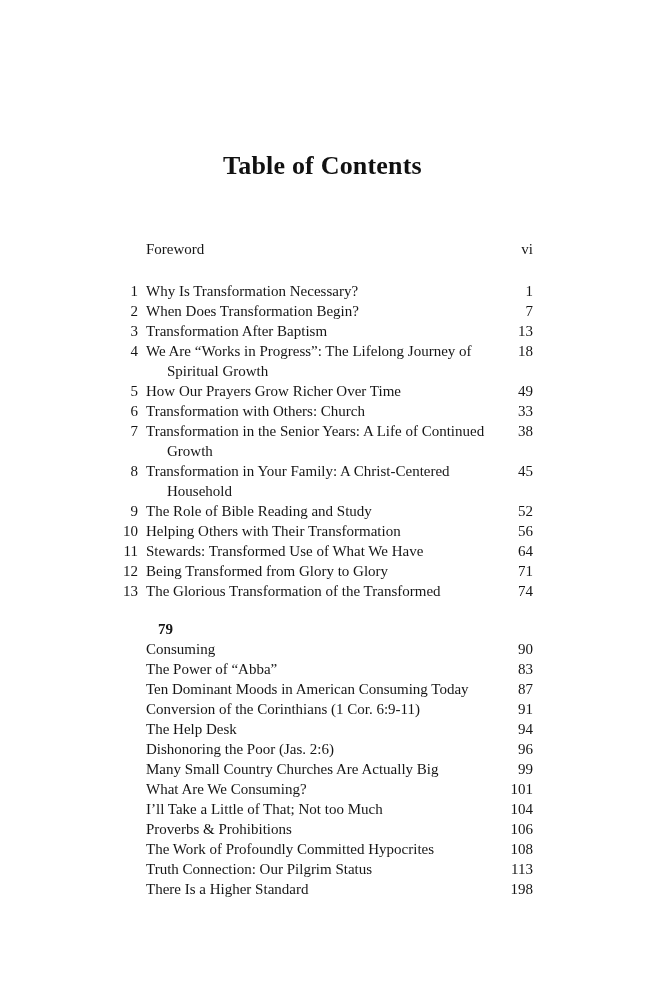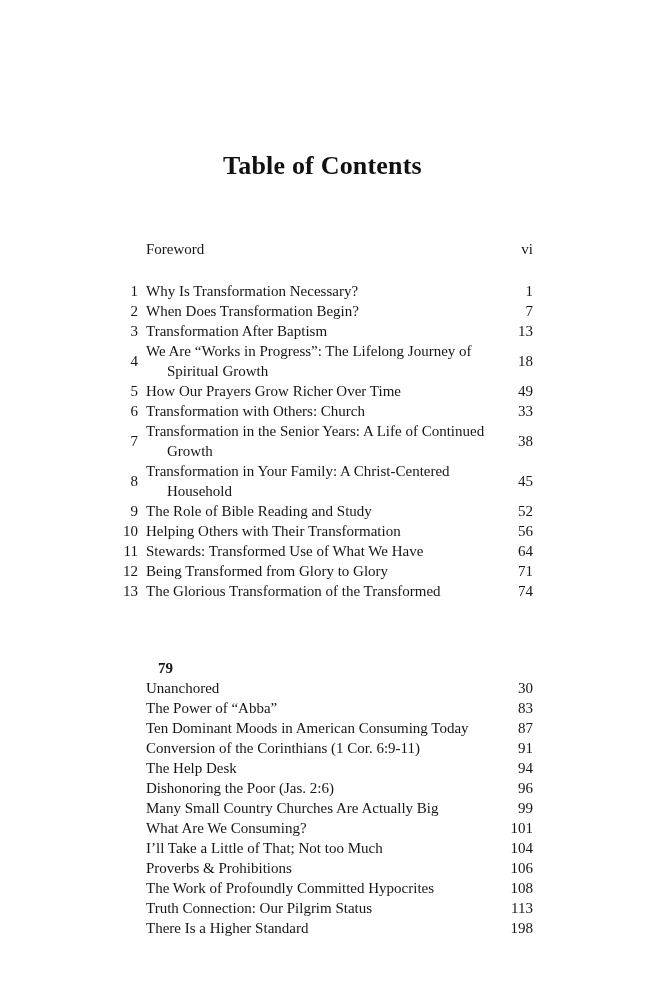--- a/index.html
+++ b/index.html
@@ -26,21 +26,21 @@
     font-weight: 700;
     letter-spacing: 0.2px;
     color: #111111;
   }
   .toc-list {
     font-size: 15px;
     line-height: 20px;
   }
   .row {
     display: flex;
-    align-items: center;
+    align-items: flex-start;
     font-family: Liberation Serif, serif;
   }
   .num {
     flex: 0 0 26px;
     width: 26px;
     text-align: right;
     margin-right: 8px;
     white-space: nowrap;
   }
   .entry-title {
@@ -57,21 +57,20 @@
   }
   .front-block { margin-bottom: 22px; }
   .chapters-block { margin-bottom: 18px; }
   .supp-heading .entry-title {
     font-weight: 700;
     text-decoration: underline;
     text-underline-offset: 3px;
   }
   .supp-heading .page-num {
     font-weight: 700;
-    margin-top: 39px;
   }
 </style>
 </head>
 <body>
 
 <div class="page">
   <h1 class="toc-title">Table of Contents</h1>
 
   <div class="toc-list">
     <div id="front-rows" class="front-block">
@@ -150,22 +149,22 @@
           <span class="page-num">74</span>
         </div>
       </div>
     <div id="supplemental-rows" class="supp-block">
         <div class="row supp-heading">
           <span class="num"></span>
           <span class="page-num">79</span>
         </div>
         <div class="row">
           <span class="num"></span>
-          <span class="entry-title">Unanchored</span>
-          <span class="page-num">30</span>
+          <span class="entry-title">Consuming</span>
+          <span class="page-num">90</span>
         </div>
         <div class="row">
           <span class="num"></span>
           <span class="entry-title">The Power of “Abba”</span>
           <span class="page-num">83</span>
         </div>
         <div class="row">
           <span class="num"></span>
           <span class="entry-title">Ten Dominant Moods in American Consuming Today</span>
           <span class="page-num">87</span>

